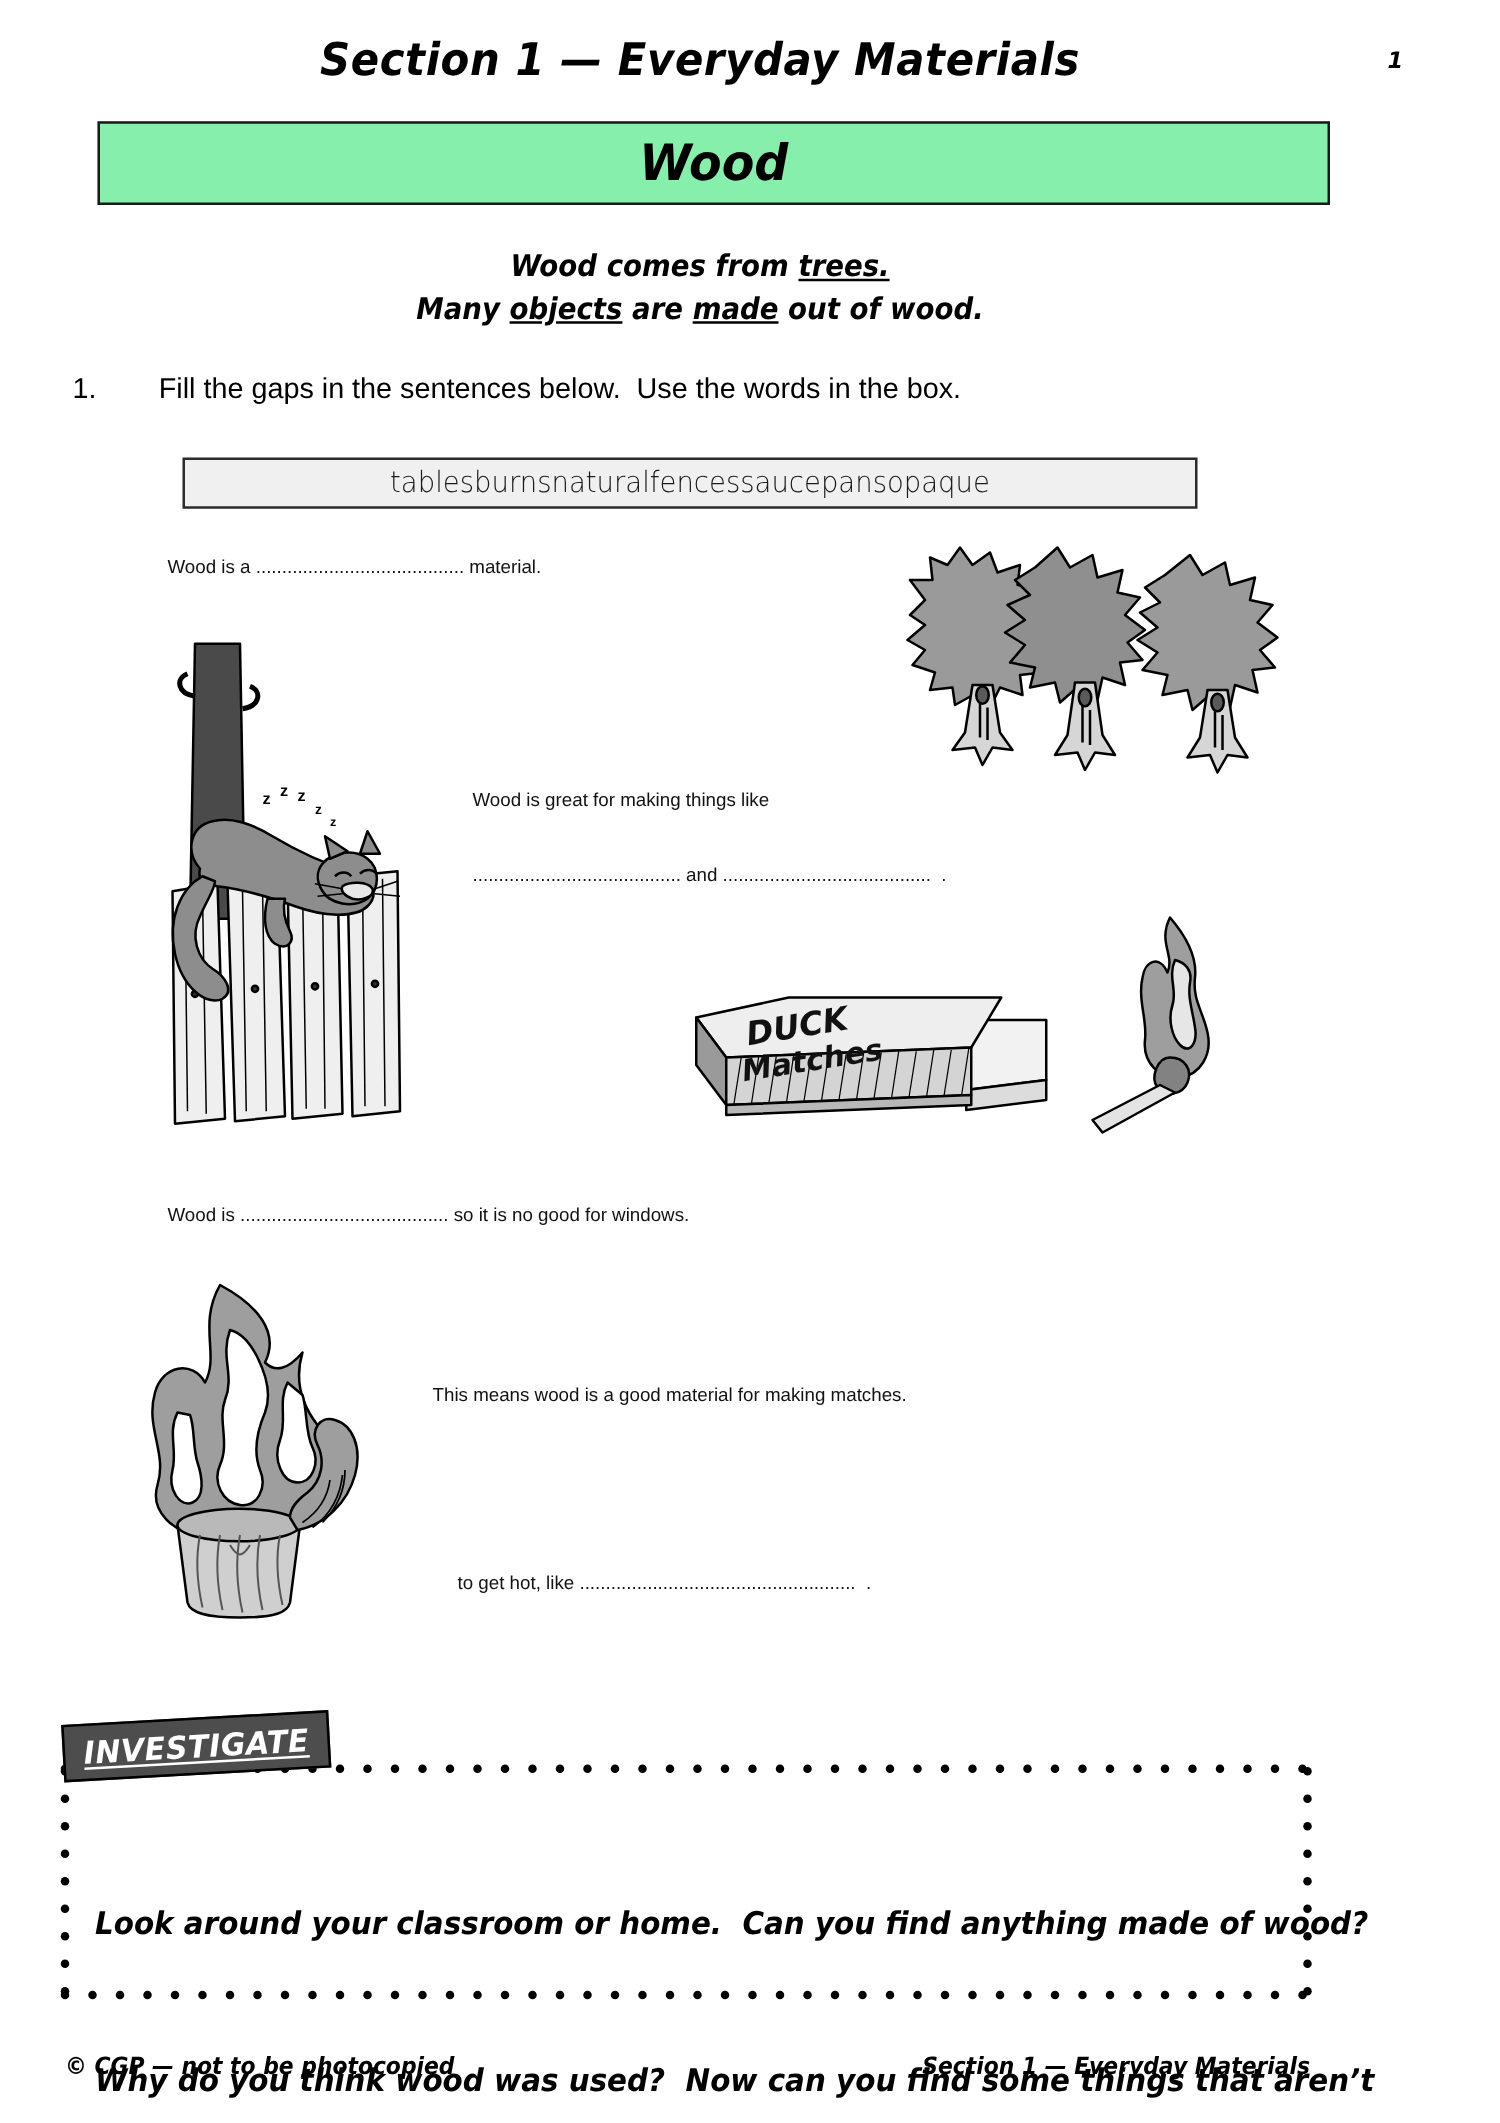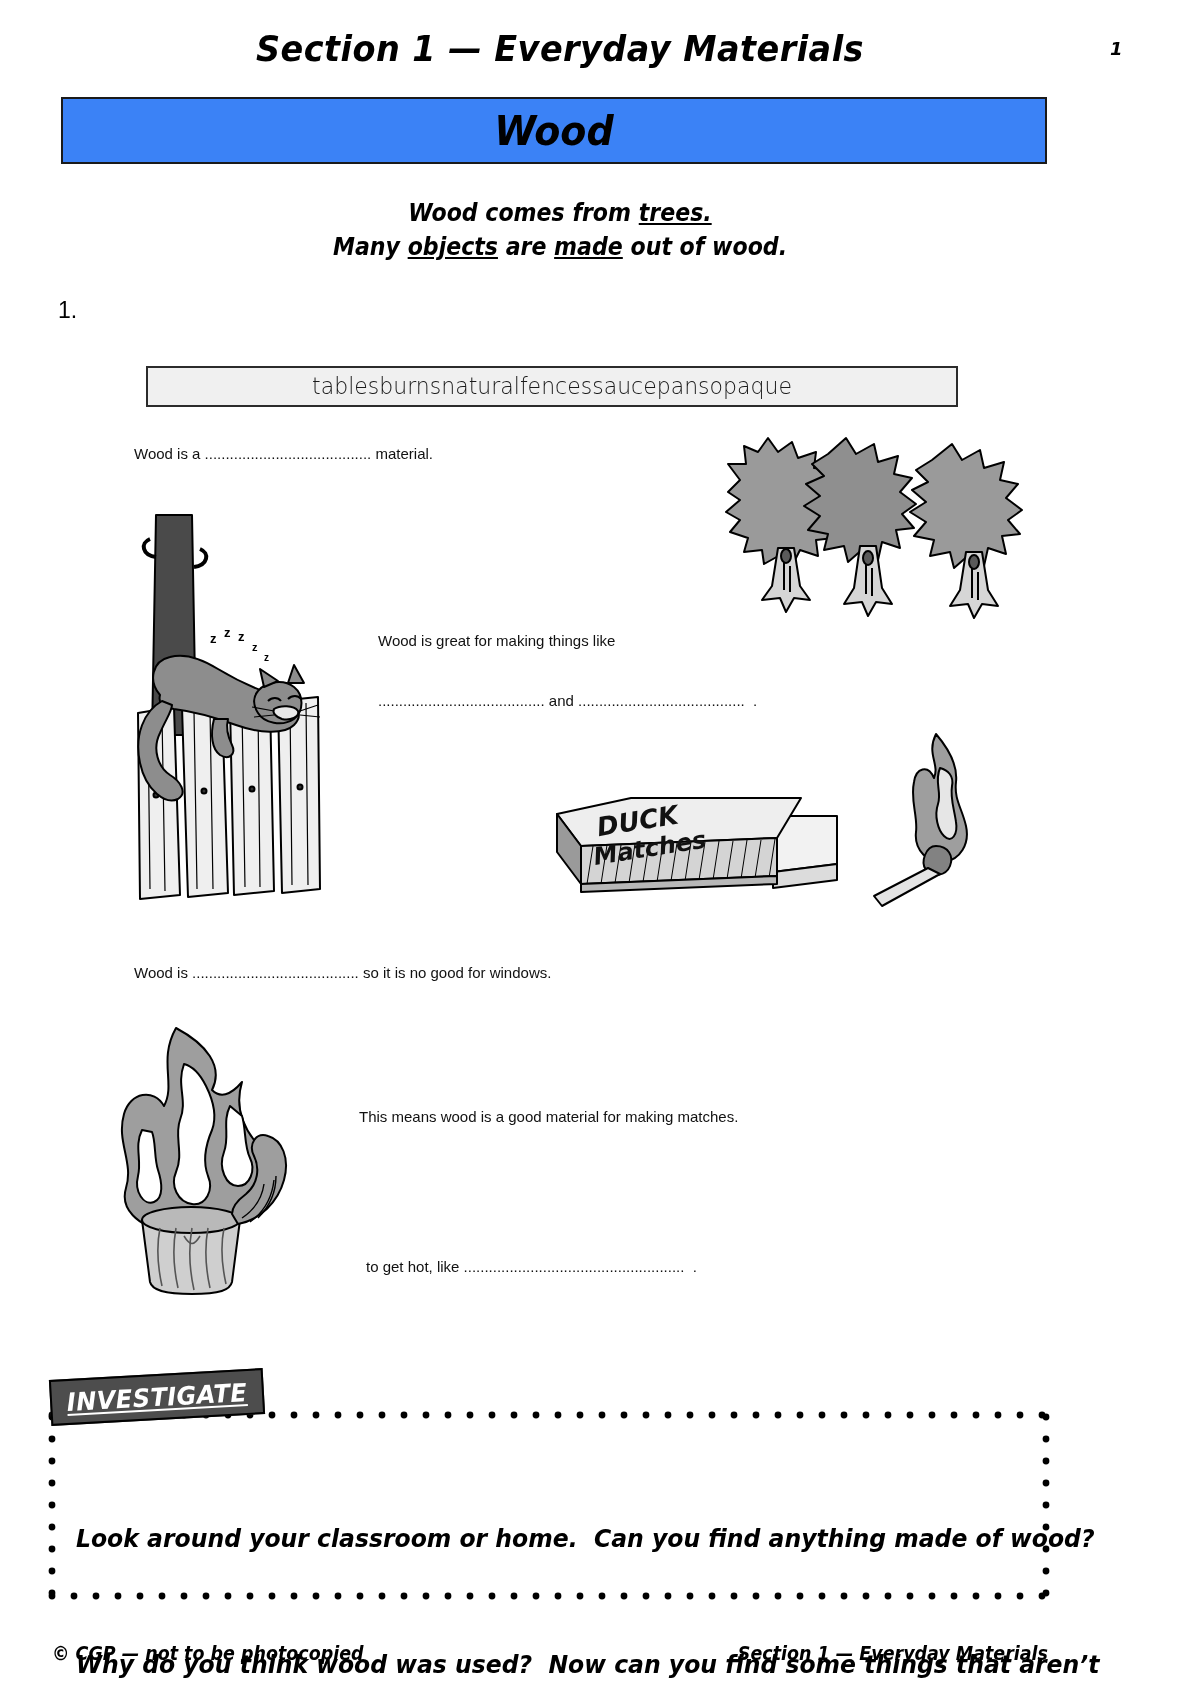--- a/index.html
+++ b/index.html
@@ -43,26 +43,26 @@
     top: 38px;
     font-family: "DejaVu Sans", sans-serif;
     font-style: italic;
     font-weight: bold;
     font-size: 18px;
   }
 
   
   .title-box {
     position: absolute;
-    left: 61px;
+    left: 78px;
     top: 97px;
     width: 986px;
     height: 67px;
     border: 2.5px solid #1a1a1a;
-    background: #3b82f6;
+    background: #86efac;
     box-sizing: border-box;
   }
   .title-text {
     position: absolute;
     left: 0; top: 0;
     width: 100%;
     height: 100%;
     display: flex;
     align-items: center;
     justify-content: center;
@@ -248,20 +248,21 @@
   <div class="intro">
     <div>
       <span>Wood comes from </span><span class="u">trees.</span>
     </div>
     <div>
       <span>Many </span><span class="u">objects</span><span> are </span><span class="u">made</span><span> out of wood.</span>
     </div>
   </div>
 
   <div class="q-number">1.</div>
+  <div class="q-text">Fill the gaps in the sentences below.  Use the words in the box.</div>
 
   <div class="word-box">
     <span class="word">tables</span>
     <span class="word">burns</span>
     <span class="word">natural</span>
     <span class="word">fences</span>
     <span class="word">saucepans</span>
     <span class="word">opaque</span>
   </div>
 
@@ -438,21 +439,21 @@
                               C158 190 152 196 152 204 Z"></path>
 
       <g fill="none" stroke="#000" stroke-width="1.4">
         <path d="M162 208 C174 200 182 188 184 174"></path>
         <path d="M170 212 C184 202 192 188 194 170"></path>
         <path d="M178 208 C190 196 196 182 196 166"></path>
       </g>
     </g>
   </svg>
 
-  <div class="sent" style="left:346px; top:1108px;margin-left:13px;">This means wood is a good material for making matches.</div>
+  <div class="sent" style="left:346px; top:1108px;">This means wood is a good material for making matches.</div>
   <div class="sent" style="left:366px; top:1258px;">to get hot, like .....................................................  .</div>
 
   <div class="inv-wrap">
     <svg class="inv-dots-top" viewBox="0 0 1002 8" preserveAspectRatio="none">
       <g fill="#000">
         <circle cx="4" cy="4" r="3.4"></circle>
           <circle cx="26" cy="4" r="3.4"></circle>
           <circle cx="48" cy="4" r="3.4"></circle>
         <circle cx="70" cy="4" r="3.4"></circle>
           <circle cx="92" cy="4" r="3.4"></circle>

